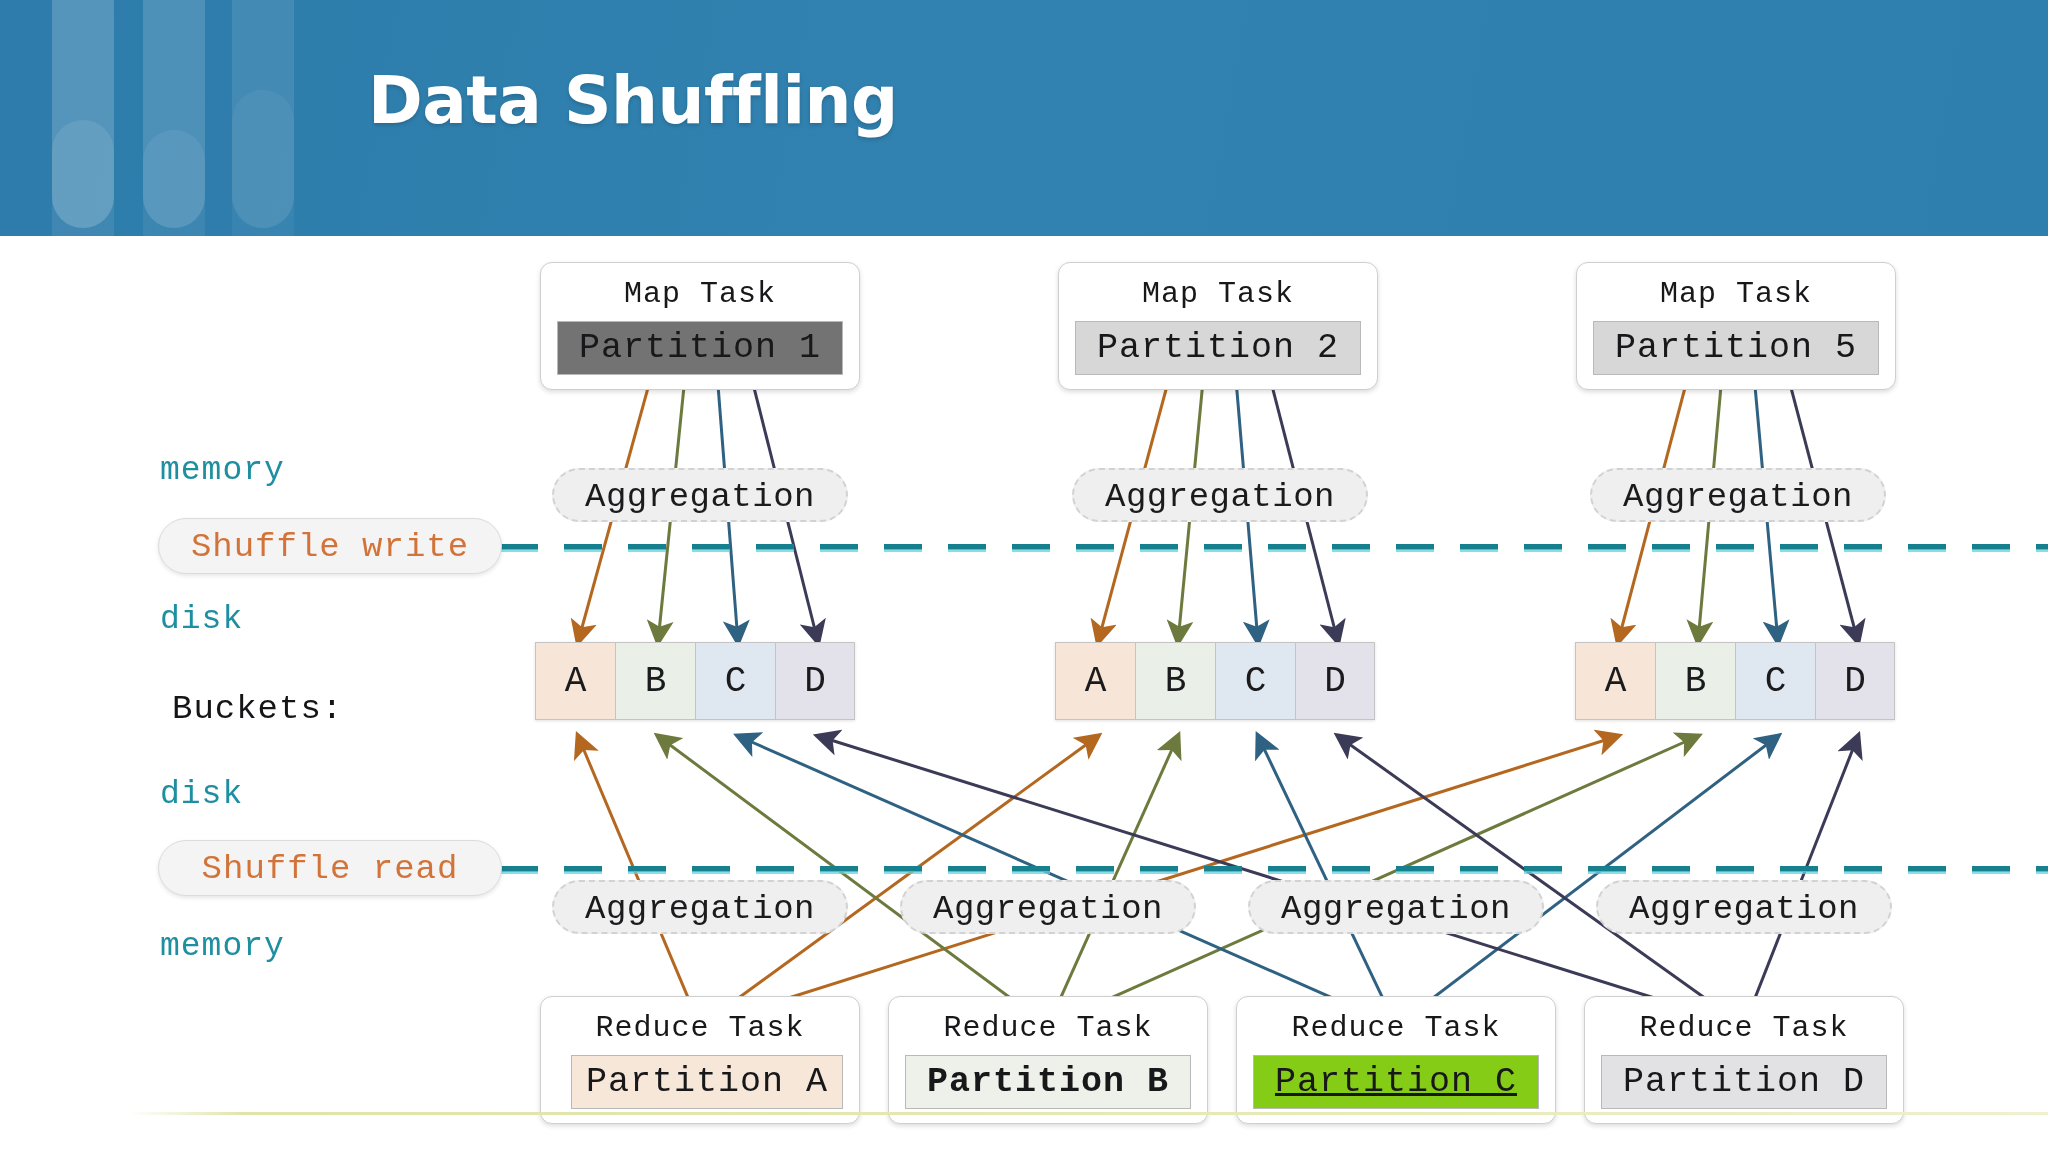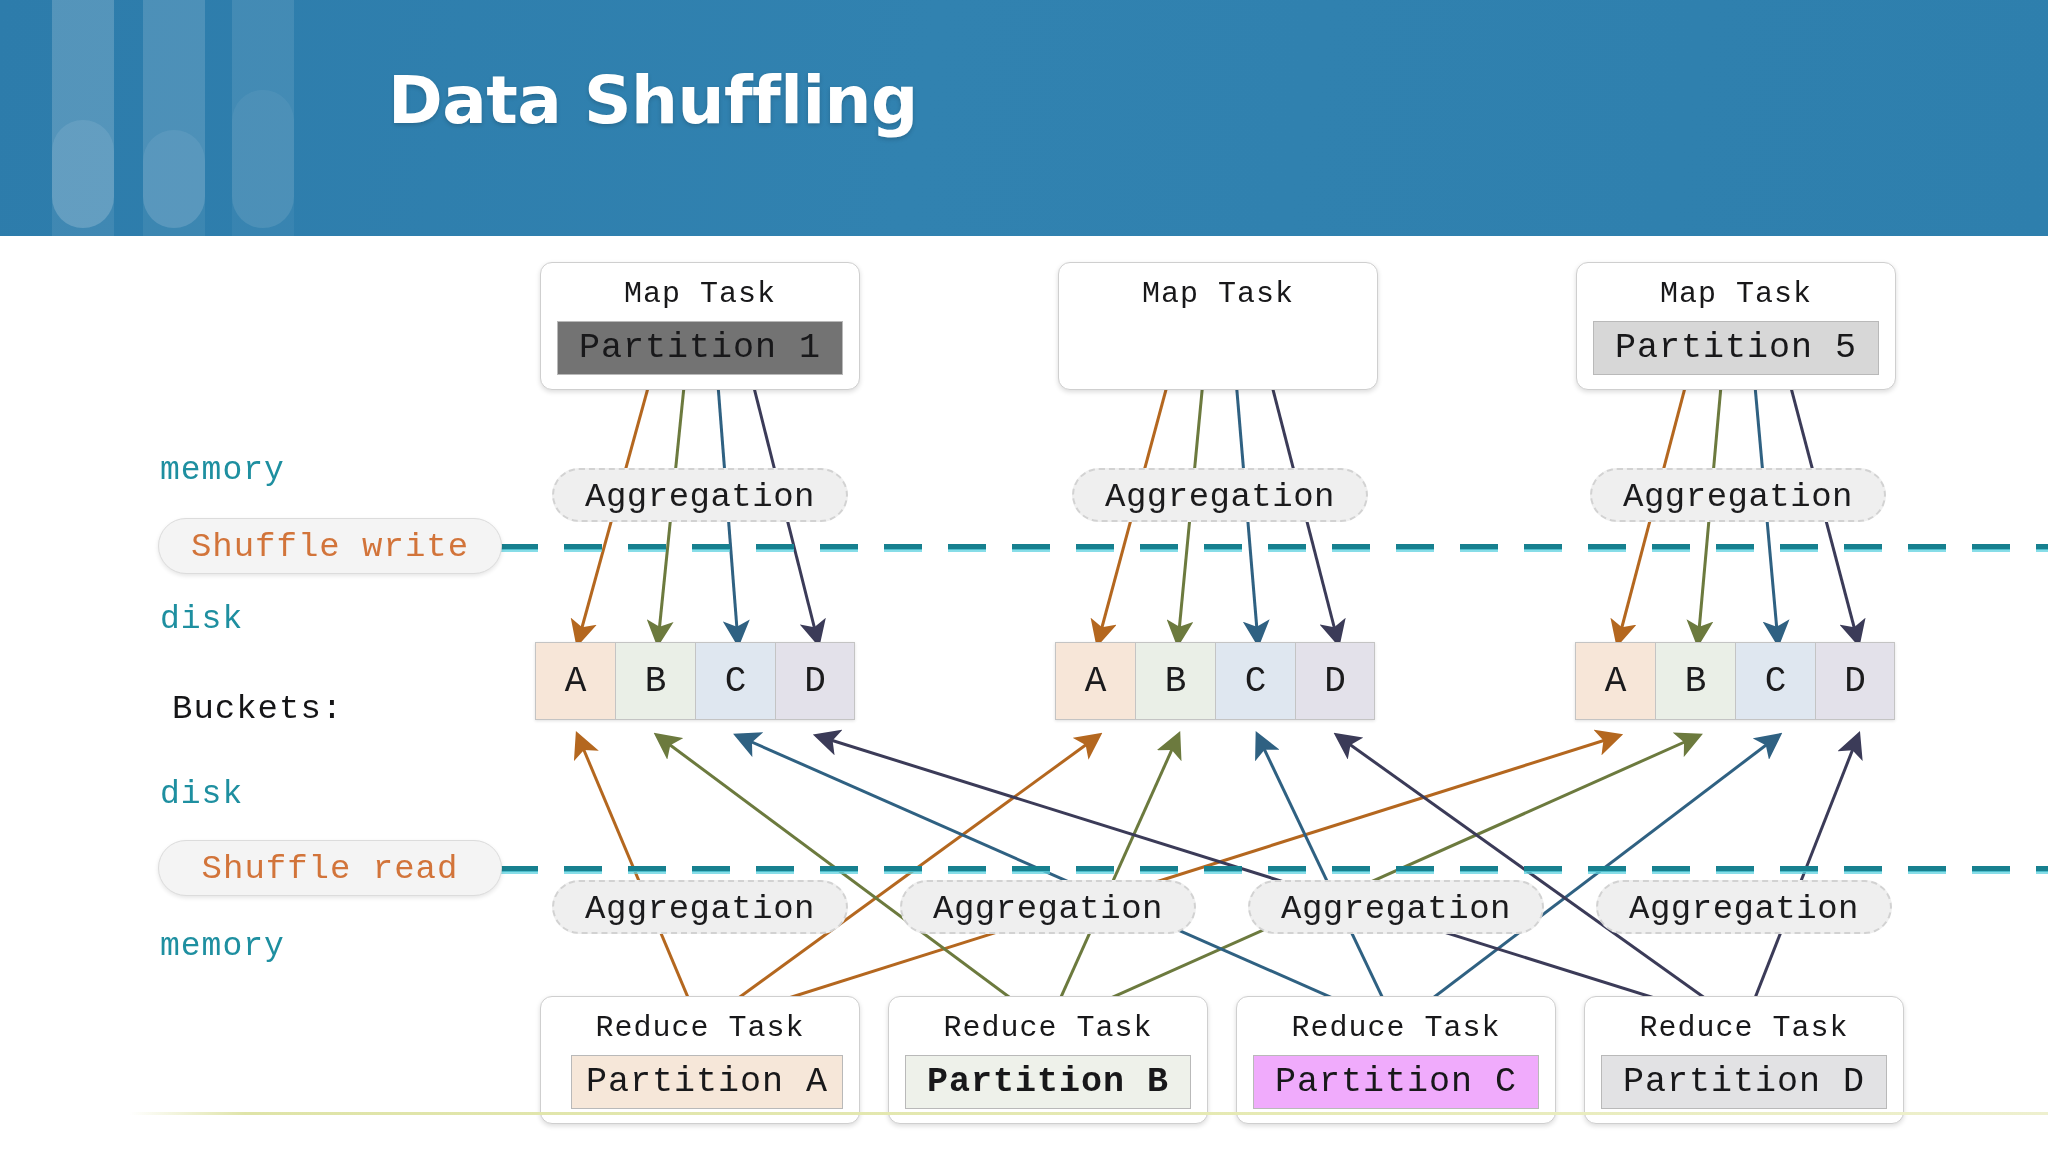--- a/index.html
+++ b/index.html
@@ -20,21 +20,21 @@
   }
   .hbar{position:absolute;top:-40px;width:62px;height:268px;border-radius:34px;background:#ffffff;}
   .hbar.b1{left:52px;opacity:.19;}
   .hbar.b2{left:143px;opacity:.15;}
   .hbar.b3{left:232px;opacity:.10;}
   .hbar-lower{position:absolute;width:62px;height:200px;border-radius:34px;background:#ffffff;}
   .hbar-lower.b1{left:52px;top:120px;opacity:.09;}
   .hbar-lower.b2{left:143px;top:130px;opacity:.07;}
   .hbar-lower.b3{left:232px;top:90px;opacity:.05;}
   #slide-title{
-    position:absolute;left:388px;top:62px;
+    position:absolute;left:368px;top:62px;
     font-family:"DejaVu Sans","Liberation Sans",sans-serif;
     font-weight:bold;font-size:66px;letter-spacing:-0.5px;
     color:#ffffff;white-space:nowrap;
     text-shadow:0 2px 4px rgba(0,0,0,.18);
   }
 
   
   #arrows{position:absolute;left:0;top:236px;width:2048px;height:916px;}
 
   
@@ -183,20 +183,21 @@
       <line x1="1744" y1="790" x2="1858" y2="500" stroke="#3b3b58" marker-end="url(#ahD)"></line>
     </g>
   </svg>
 
   <div class="task-box" style="left:540px;top:262px;width:320px;height:128px;">
     <div class="task-title">Map Task</div>
     <div class="task-sub" style="background:#737373;">Partition 1</div>
   </div>
   <div class="task-box" style="left:1058px;top:262px;width:320px;height:128px;">
     <div class="task-title">Map Task</div>
+    <div class="task-sub" style="background:#d7d7d7;">Partition 2</div>
   </div>
   <div class="task-box" style="left:1576px;top:262px;width:320px;height:128px;">
     <div class="task-title">Map Task</div>
     <div class="task-sub" style="background:#d7d7d7;">Partition 5</div>
   </div>
 
   <div class="sidelabel" style="left:160px;top:452px;">memory</div>
   <div class="sidelabel" style="left:160px;top:601px;">disk</div>
   <div id="buckets-label" style="left:172px;top:690px;">Buckets:</div>
   <div class="sidelabel" style="left:160px;top:776px;">disk</div>
@@ -239,21 +240,21 @@
   <div class="task-box" style="left:540px;top:996px;width:320px;height:128px;">
     <div class="task-title">Reduce Task</div>
     <div class="task-sub" style="background:#f6e7d9;margin-left:20px;">Partition A</div>
   </div>
   <div class="task-box" style="left:888px;top:996px;width:320px;height:128px;">
     <div class="task-title">Reduce Task</div>
     <div class="task-sub" style="background:#eef1ea;font-weight:bold;">Partition B</div>
   </div>
   <div class="task-box" style="left:1236px;top:996px;width:320px;height:128px;">
     <div class="task-title">Reduce Task</div>
-    <div class="task-sub" style="background:#f0abfc;">Partition C</div>
+    <div class="task-sub" style="background:#84cc16;text-decoration:underline;">Partition C</div>
   </div>
   <div class="task-box" style="left:1584px;top:996px;width:320px;height:128px;">
     <div class="task-title">Reduce Task</div>
     <div class="task-sub" style="background:#e2e2e4;">Partition D</div>
   </div>
 
   <div id="bottom-rule"></div>
 </div>
 
 </body></html>

